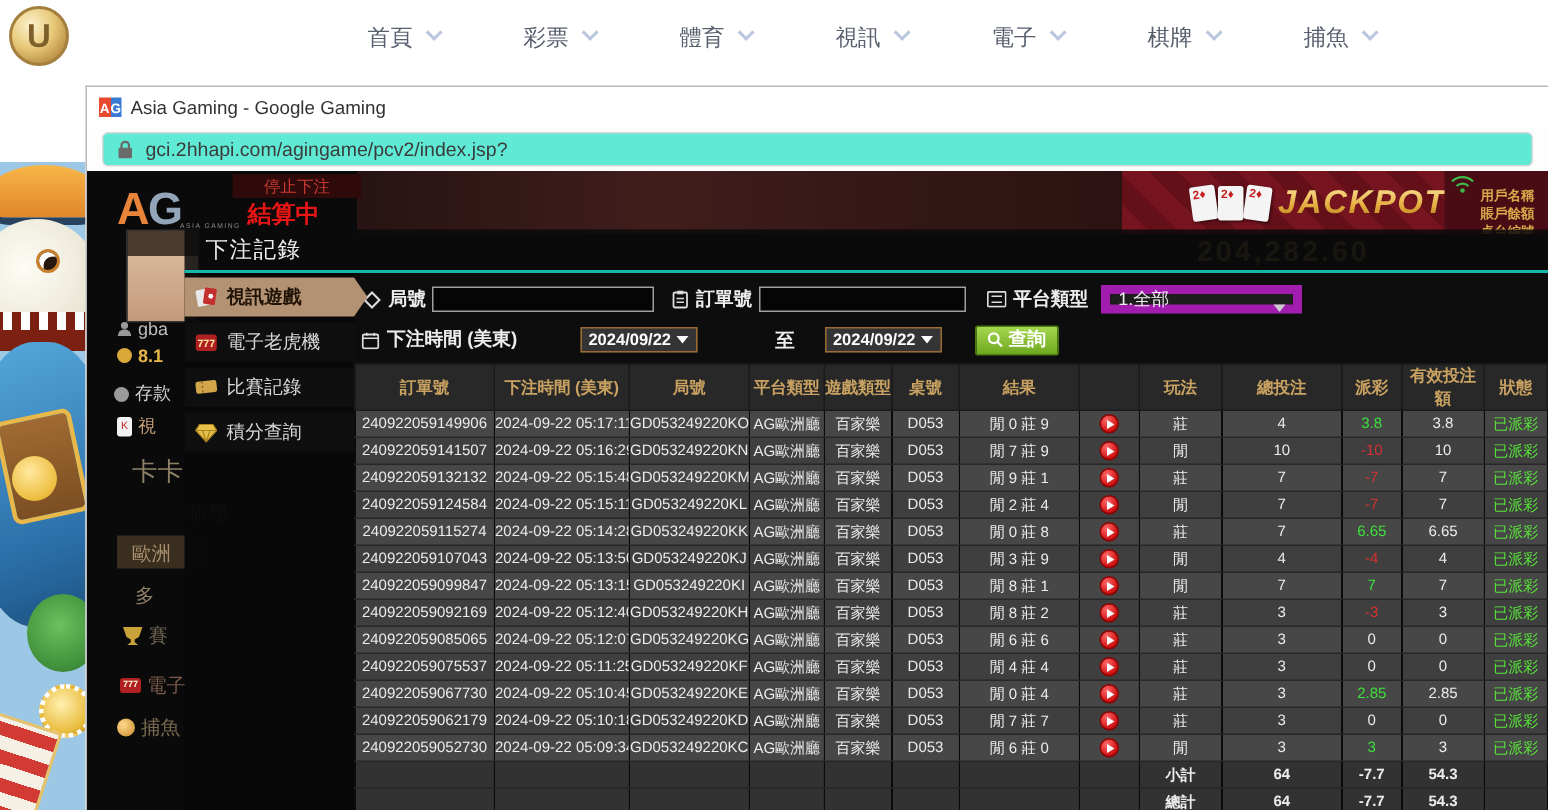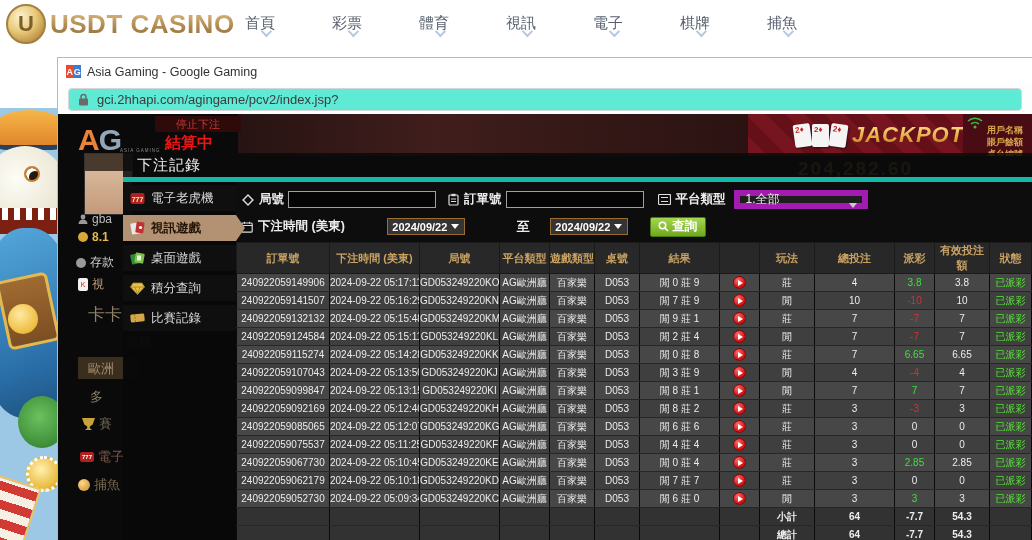--- a/index.html
+++ b/index.html
@@ -10,21 +10,21 @@
   #topbar { position:absolute; left:0; top:0; width:1032px; height:50px; background:#fff; z-index:3; }
   #brand { position:absolute; left:6px; top:4px; display:flex; align-items:center; gap:4px; }
   #brand-coin { width:40px; height:40px; border-radius:50%;
      background:radial-gradient(circle at 35% 30%, #fdf3cf, #e7c877 45%, #b98e43 80%, #8a6a35);
      border:2px solid #a4803f; color:#7c5f2a; font-weight:bold; font-size:22px;
      display:flex; align-items:center; justify-content:center; }
   #brand-text { font-size:26px; font-weight:800; letter-spacing:.5px;
      background:linear-gradient(180deg,#dcb87e 10%,#b08a50 55%,#8a6a3b);
      -webkit-background-clip:text; background-clip:text; color:transparent; }
   #topnav { position:absolute; left:245px; top:0; height:50px; display:flex; align-items:center; }
-  .nav-item { display:flex; align-items:center; margin-right:57px; color:#58606f; font-size:15px; cursor:pointer;flex-direction:column; }
+  .nav-item { display:flex; align-items:center; margin-right:57px; color:#58606f; font-size:15px; cursor:pointer; }
   .nav-item .chev { width:8px; height:8px; border-right:2px solid #b8c7de; border-bottom:2px solid #b8c7de;
      transform:rotate(45deg) translateY(-2px); margin-left:9px; margin-top:-4px; }
 
   
   #mascot { position:absolute; left:0; top:108px; width:57px; height:432px; overflow:hidden; background:#9cc8e6; z-index:1; }
   #mascot .hat { position:absolute; left:-8px; top:2px; width:75px; height:40px; border-radius:50% 50% 20% 20%;
      background:linear-gradient(180deg,#f7b648,#e0862b); border-bottom:5px solid #27415f; }
   #mascot .face { position:absolute; left:-18px; top:38px; width:86px; height:92px; border-radius:50%;
      background:radial-gradient(circle at 40% 35%, #fdfdf6, #e8e2cf 70%, #cfc7ae); }
   #mascot .eye { position:absolute; left:24px; top:58px; width:16px; height:16px; border-radius:50%; background:#27190f;
@@ -93,21 +93,21 @@
      background:linear-gradient(180deg,#ffe9a0,#e3aa3c 60%,#a87818);
      -webkit-background-clip:text; background-clip:text; color:transparent; }
   #jackpot-side { position:absolute; left:215px; top:0; width:86px; height:42px; background:#4a0c14; padding:10px 0 0 24px;font-weight:bold; }
   #jackpot-side .line { font-size:9px; color:#d8a84b; white-space:nowrap; line-height:12px; }
   #wifi { position:absolute; left:219px; top:3px; width:16px; height:12px; }
   #jackpot-value { position:absolute; left:740px; top:44px; font-size:19px; font-weight:bold; color:#6b5a2e; letter-spacing:2px; }
 
   
   #modal { position:absolute; left:123px; top:153px; width:909px; height:387px; z-index:5; }
   #modal-title { height:29px; background:rgba(10,10,10,.86); color:#ededed; font-size:15px; letter-spacing:1px;
-     display:flex; align-items:center; padding-left:14px; border-bottom:5px solid #14b8a6; }
+     display:flex; align-items:center; padding-left:14px; border-bottom:2px solid #14b8a6; }
   #modal-body { display:flex; height:358px; }
   #side { width:114px; background:rgba(8,8,8,.96); padding-top:3px; }
   .side-item { position:relative; height:26px; margin-bottom:4px; background:#0f0f0f; display:flex; align-items:center;
      padding-left:7px; gap:6px; color:#d8d8d8; font-size:12.5px; cursor:pointer; white-space:nowrap; }
   .side-item.active { background:#b29273; color:#211305; font-weight:bold; }
   .side-item.active::after { content:''; position:absolute; right:-9px; top:0;
      border-top:13px solid transparent; border-bottom:13px solid transparent; border-left:9px solid #b29273; }
   .side-item svg { flex:0 0 auto; }
 
   #main { flex:1; background:rgba(14,14,14,.88); padding-top:4px; }
@@ -147,21 +147,20 @@
   .play-btn { display:inline-flex; align-items:center; justify-content:center; width:13px; height:13px; border-radius:50%;
      background:radial-gradient(circle at 35% 30%,#ff6a6a,#cf1010 70%,#9c0505); border:1px solid #8a0404; cursor:pointer; }
   .play-btn::after { content:''; margin-left:1px; border-left:5px solid #fff; border-top:3px solid transparent; border-bottom:3px solid transparent; }
 </style>
 </head>
 <body>
 
 <div id="topbar">
   <div id="brand">
     <div id="brand-coin">U</div>
-    <div id="brand-text">USDT CASINO</div>
   </div>
   <div id="topnav">
       <div class="nav-item">
         <span>首頁</span>
         <span class="chev"></span>
       </div>
       <div class="nav-item">
         <span>彩票</span>
         <span class="chev"></span>
       </div>
@@ -283,57 +282,49 @@
         </svg>
     </div>
     <div id="jackpot-value">204,282.60</div>
   </div>
 </div>
 
 <div id="modal">
   <div id="modal-title">下注記錄</div>
   <div id="modal-body">
     <div id="side">
-      <div class="side-item">
-        <svg width="15" height="13" viewBox="0 0 15 13">
-            <rect x="0.5" y="1" width="14" height="11" rx="2" fill="#b02020"></rect>
-            <text x="7.5" y="9.5" font-size="7" font-weight="bold" fill="#ffe9a0" text-anchor="middle">777</text>
-          </svg>
-        <span>電子老虎機</span>
-      </div>
       <div class="side-item active">
         <svg width="15" height="14" viewBox="0 0 15 14">
             <rect x="1" y="2" width="8" height="11" rx="1" fill="#e8e8e8" transform="rotate(-10 5 7)"></rect>
             <rect x="6" y="1" width="8" height="11" rx="1" fill="#c43030" transform="rotate(8 10 6)"></rect>
             <circle cx="10.5" cy="6.5" r="1.6" fill="#fff"></circle>
           </svg>
         <span>視訊遊戲</span>
       </div>
       <div class="side-item">
-        <svg width="15" height="14" viewBox="0 0 15 14">
-            <rect x="1" y="3" width="9" height="10" rx="1" fill="#2f8a3a" transform="rotate(-12 5 8)"></rect>
-            <rect x="5" y="2" width="9" height="10" rx="1" fill="#7cc24a" transform="rotate(10 9 7)"></rect>
-            <rect x="7" y="4.5" width="4" height="5" fill="#e8f5d8"></rect>
-          </svg>
-        <span>桌面遊戲</span>
+        <svg width="15" height="13" viewBox="0 0 15 13">
+            <rect x="0.5" y="1" width="14" height="11" rx="2" fill="#b02020"></rect>
+            <text x="7.5" y="9.5" font-size="7" font-weight="bold" fill="#ffe9a0" text-anchor="middle">777</text>
+          </svg>
+        <span>電子老虎機</span>
+      </div>
+      <div class="side-item">
+        <svg width="15" height="12" viewBox="0 0 15 12">
+            <rect x="0.5" y="2" width="14" height="8" rx="1.5" fill="#d4a64a" transform="rotate(-6 7 6)"></rect>
+            <line x1="5" y1="2" x2="5" y2="10" stroke="#8a6a22" stroke-width="1" stroke-dasharray="1.5 1.5" transform="rotate(-6 7 6)"></line>
+          </svg>
+        <span>比賽記錄</span>
       </div>
       <div class="side-item">
         <svg width="15" height="13" viewBox="0 0 15 13">
             <polygon points="3,1 12,1 14.5,5 7.5,12.5 0.5,5" fill="#e8c04a" stroke="#a8841f" stroke-width="0.8"></polygon>
             <polyline points="0.5,5 14.5,5 " stroke="#a8841f" stroke-width="0.8" fill="none"></polyline>
             <polyline points="5,5 7.5,12.5 10,5" stroke="#a8841f" stroke-width="0.8" fill="none"></polyline>
           </svg>
         <span>積分查詢</span>
-      </div>
-      <div class="side-item">
-        <svg width="15" height="12" viewBox="0 0 15 12">
-            <rect x="0.5" y="2" width="14" height="8" rx="1.5" fill="#d4a64a" transform="rotate(-6 7 6)"></rect>
-            <line x1="5" y1="2" x2="5" y2="10" stroke="#8a6a22" stroke-width="1" stroke-dasharray="1.5 1.5" transform="rotate(-6 7 6)"></line>
-          </svg>
-        <span>比賽記錄</span>
       </div>
     </div>
 
     <div id="main">
       <div class="frow">
         <svg style="margin-left:6px;" width="12" height="12" viewBox="0 0 12 12">
             <rect x="2.5" y="2.5" width="7" height="7" fill="none" stroke="#ddd" stroke-width="1.4" transform="rotate(45 6 6)"></rect>
           </svg>
         <span class="flabel">局號</span>
         <input class="txt-input" value="" style="">

